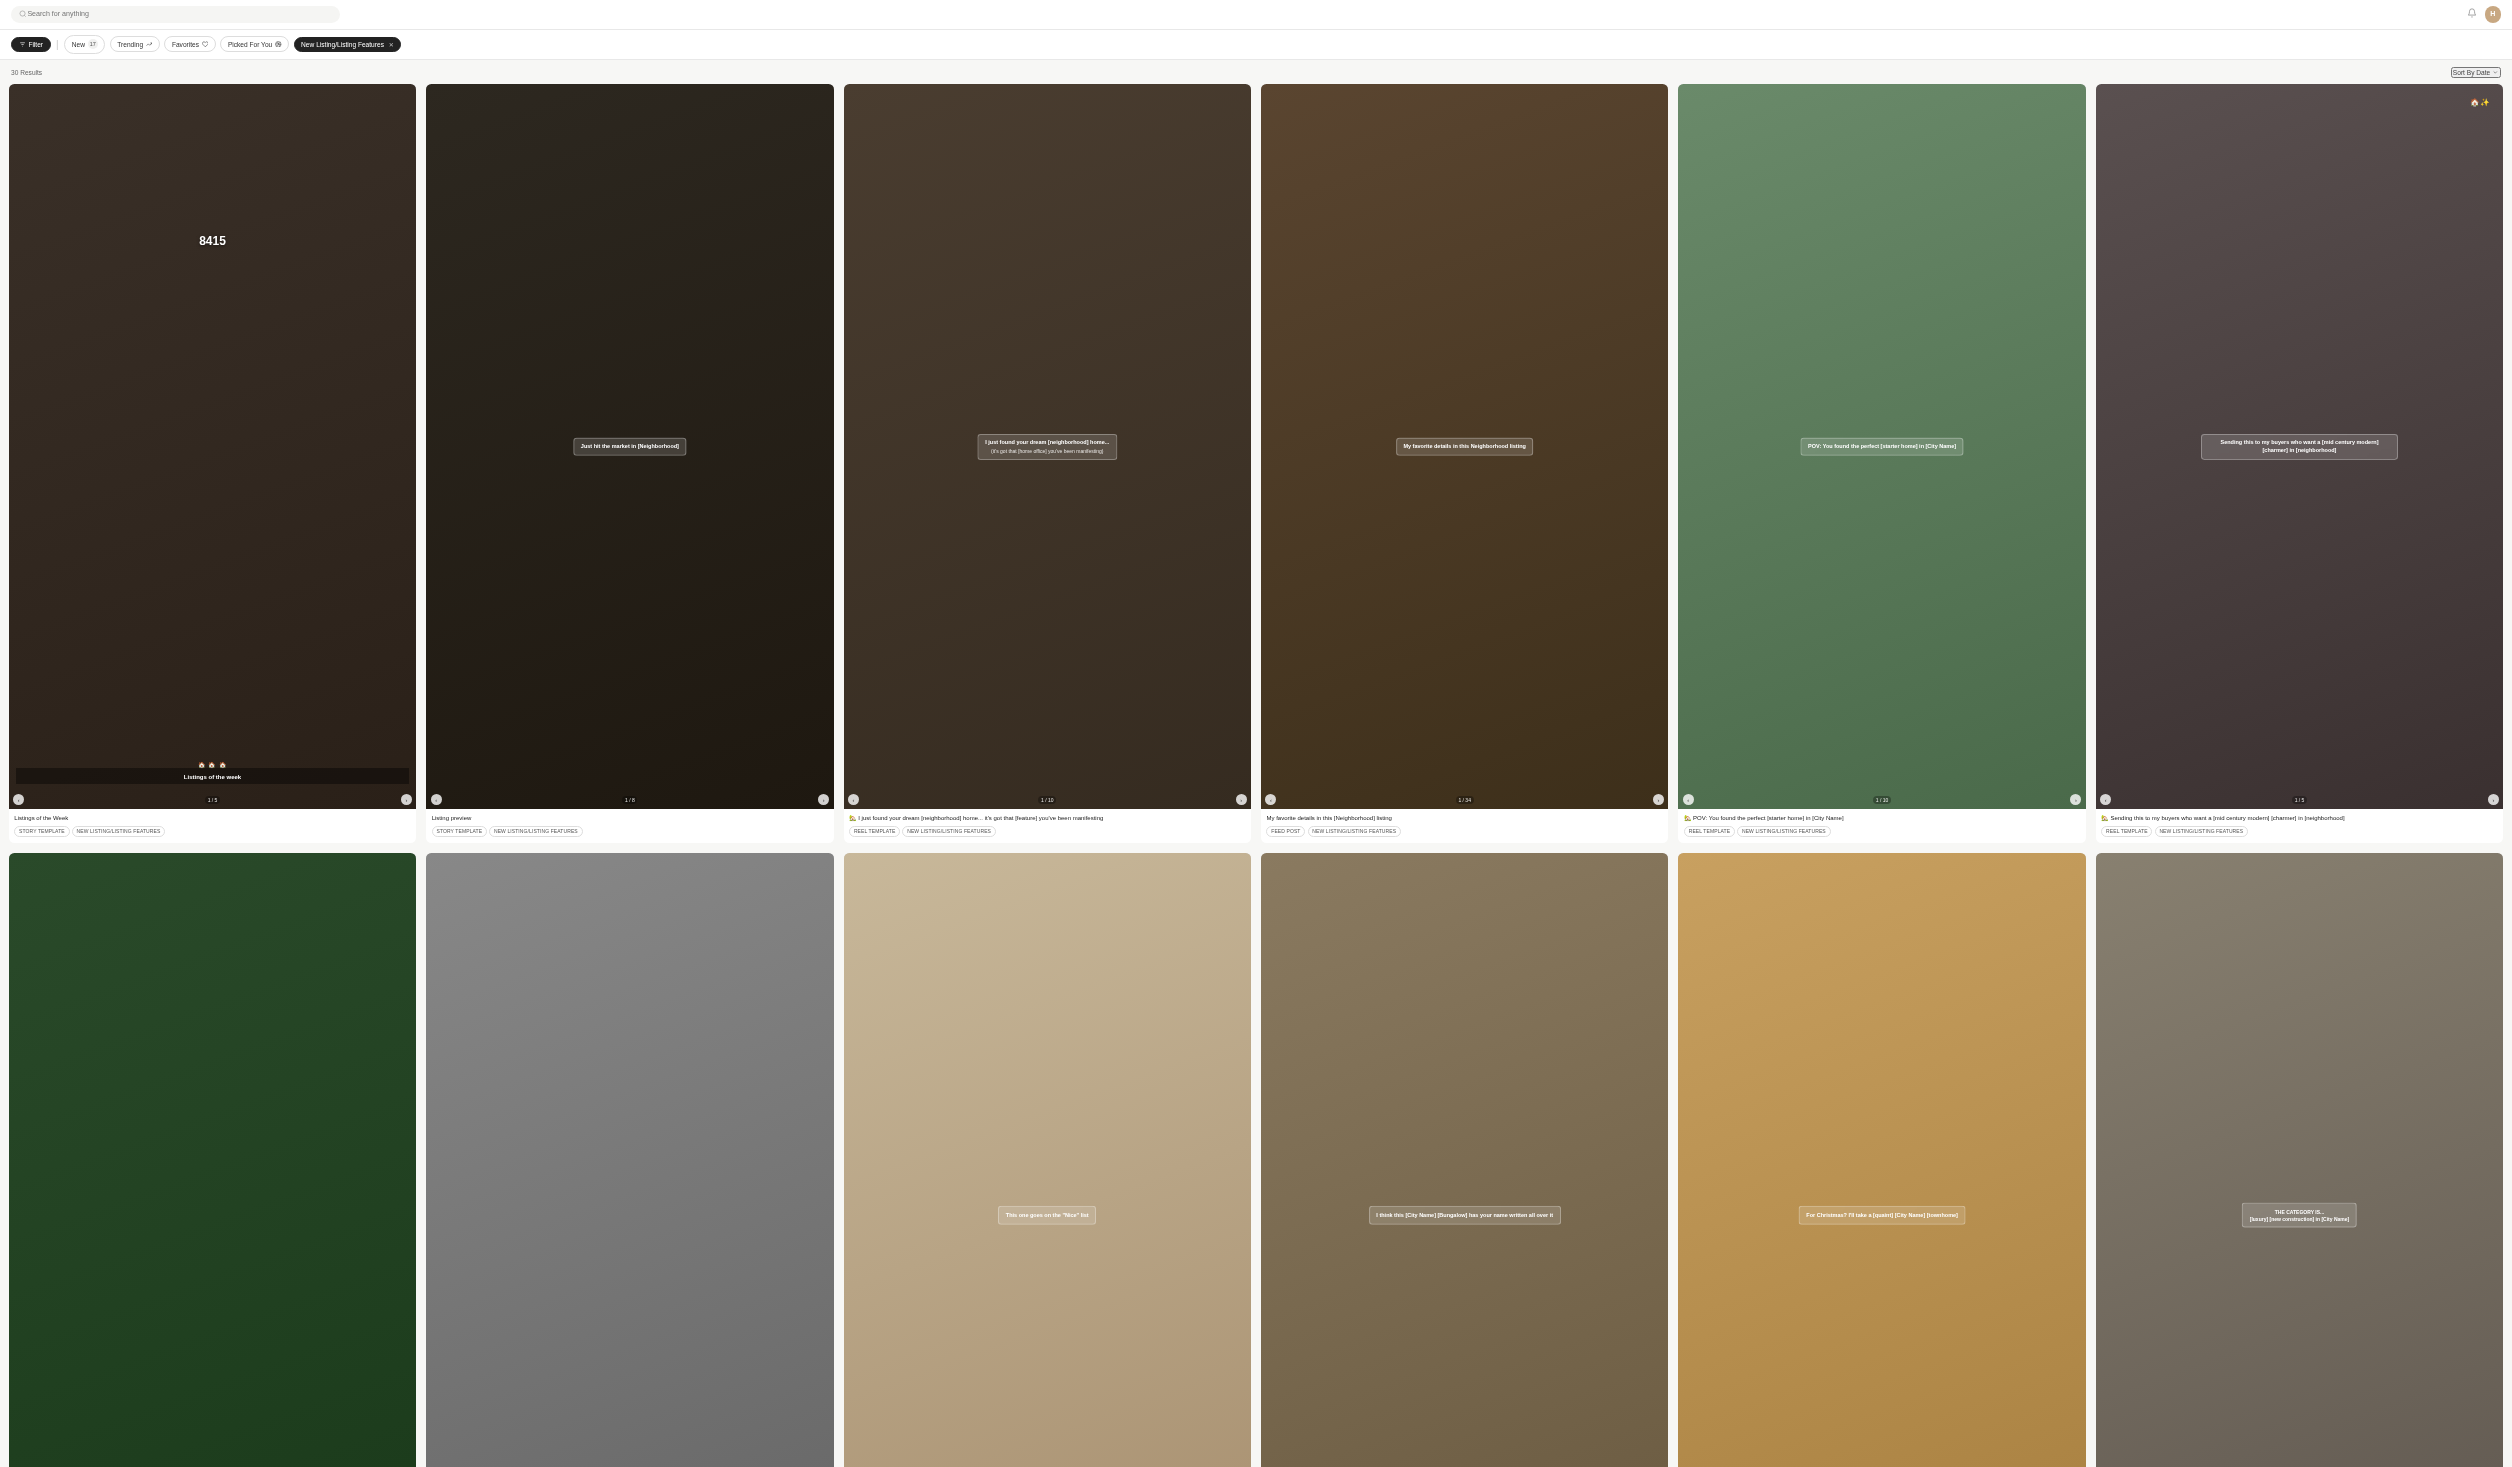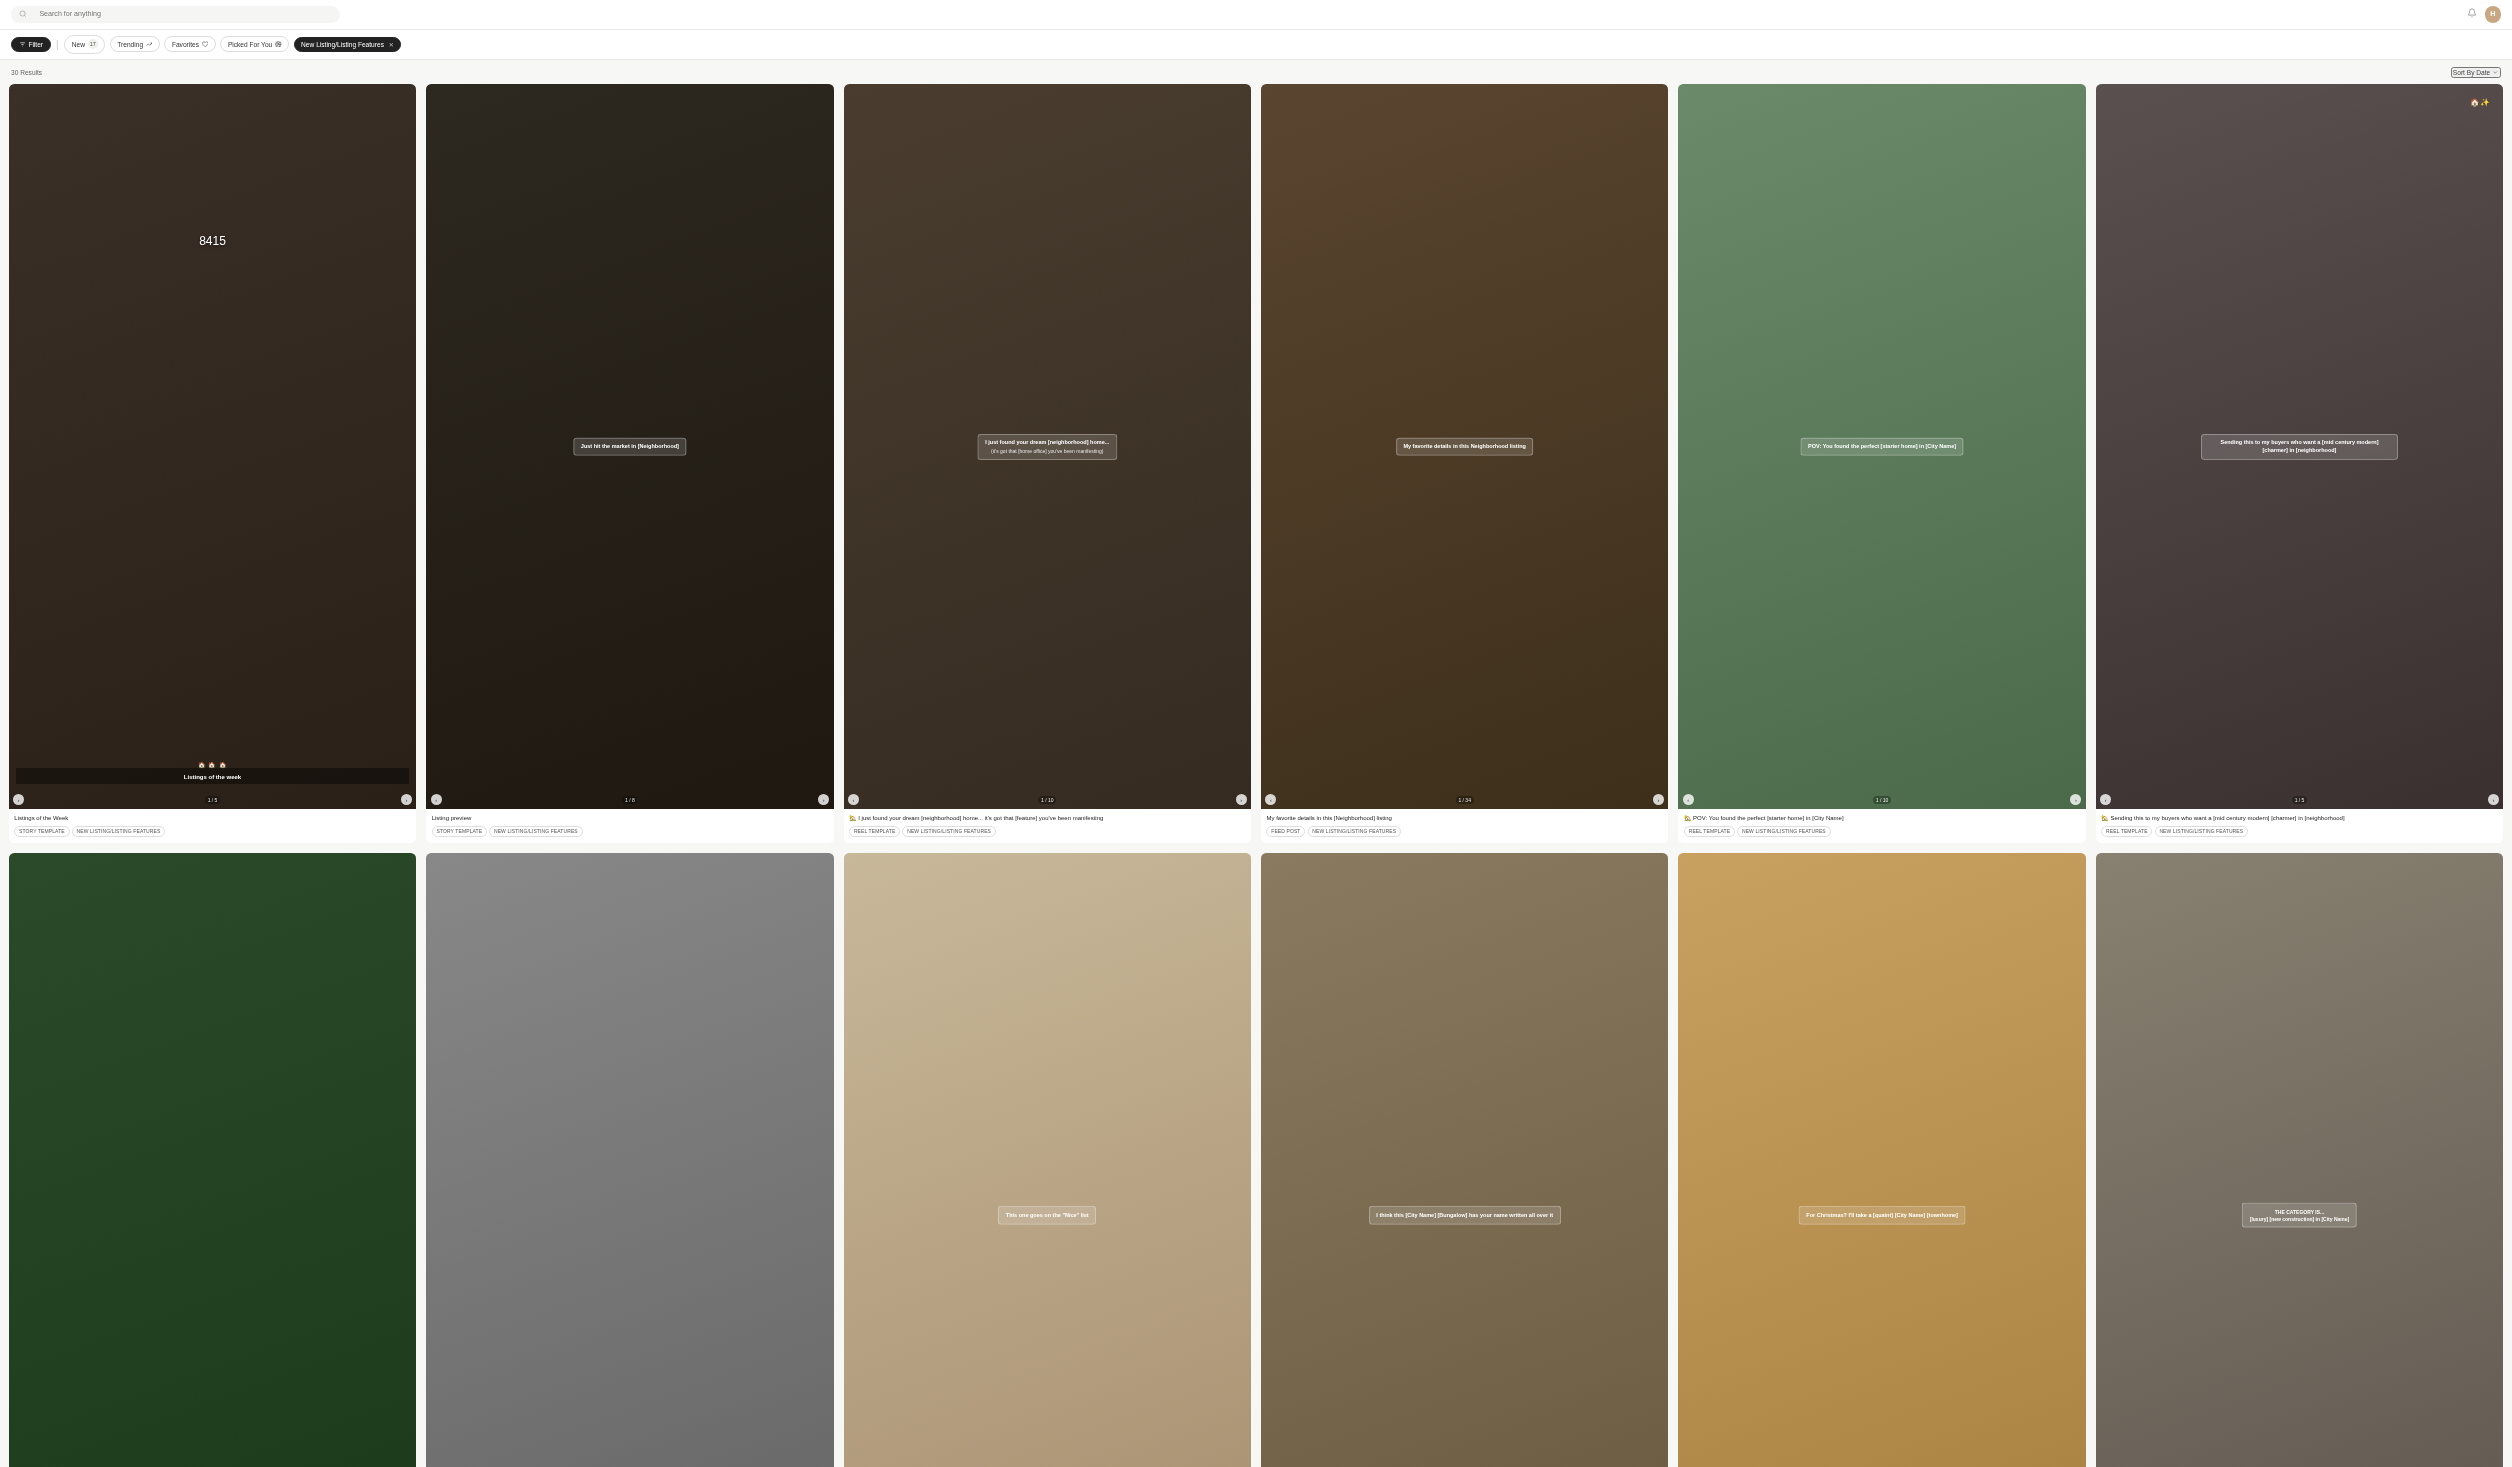--- a/index.html
+++ b/index.html
@@ -23,21 +23,21 @@
       z-index: 100;
     }
     .search-container {
       display: flex;
       align-items: center;
       background: #f5f5f3;
       border-radius: 11px;
       padding: 3.8px 7.7px;
       flex: 1;
       max-width: 329px;
-      gap: 13px;
+      gap: 1px;
     }
     .search-icon-svg { color: #999; flex-shrink: 0; }
     .search-input {
       border: none;
       background: transparent;
       outline: none;
       font-size: 7.1px;
       color: #555;
       width: 100%;
     }
@@ -237,21 +237,21 @@
       justify-content: center;
     }
 
     
     .address-number {
       position: absolute;
       top: 20%;
       left: 50%;
       transform: translateX(-50%);
       font-size: 12px;
-      font-weight: 400;
+      font-weight: 700;
       color: #fff;
       text-shadow: 0 1.1px 3.3px rgba(0,0,0,0.5);
     }
 
     
     .bottom-overlay {
       position: absolute;
       bottom: 16.5px;
       left: 0;
       right: 0;

